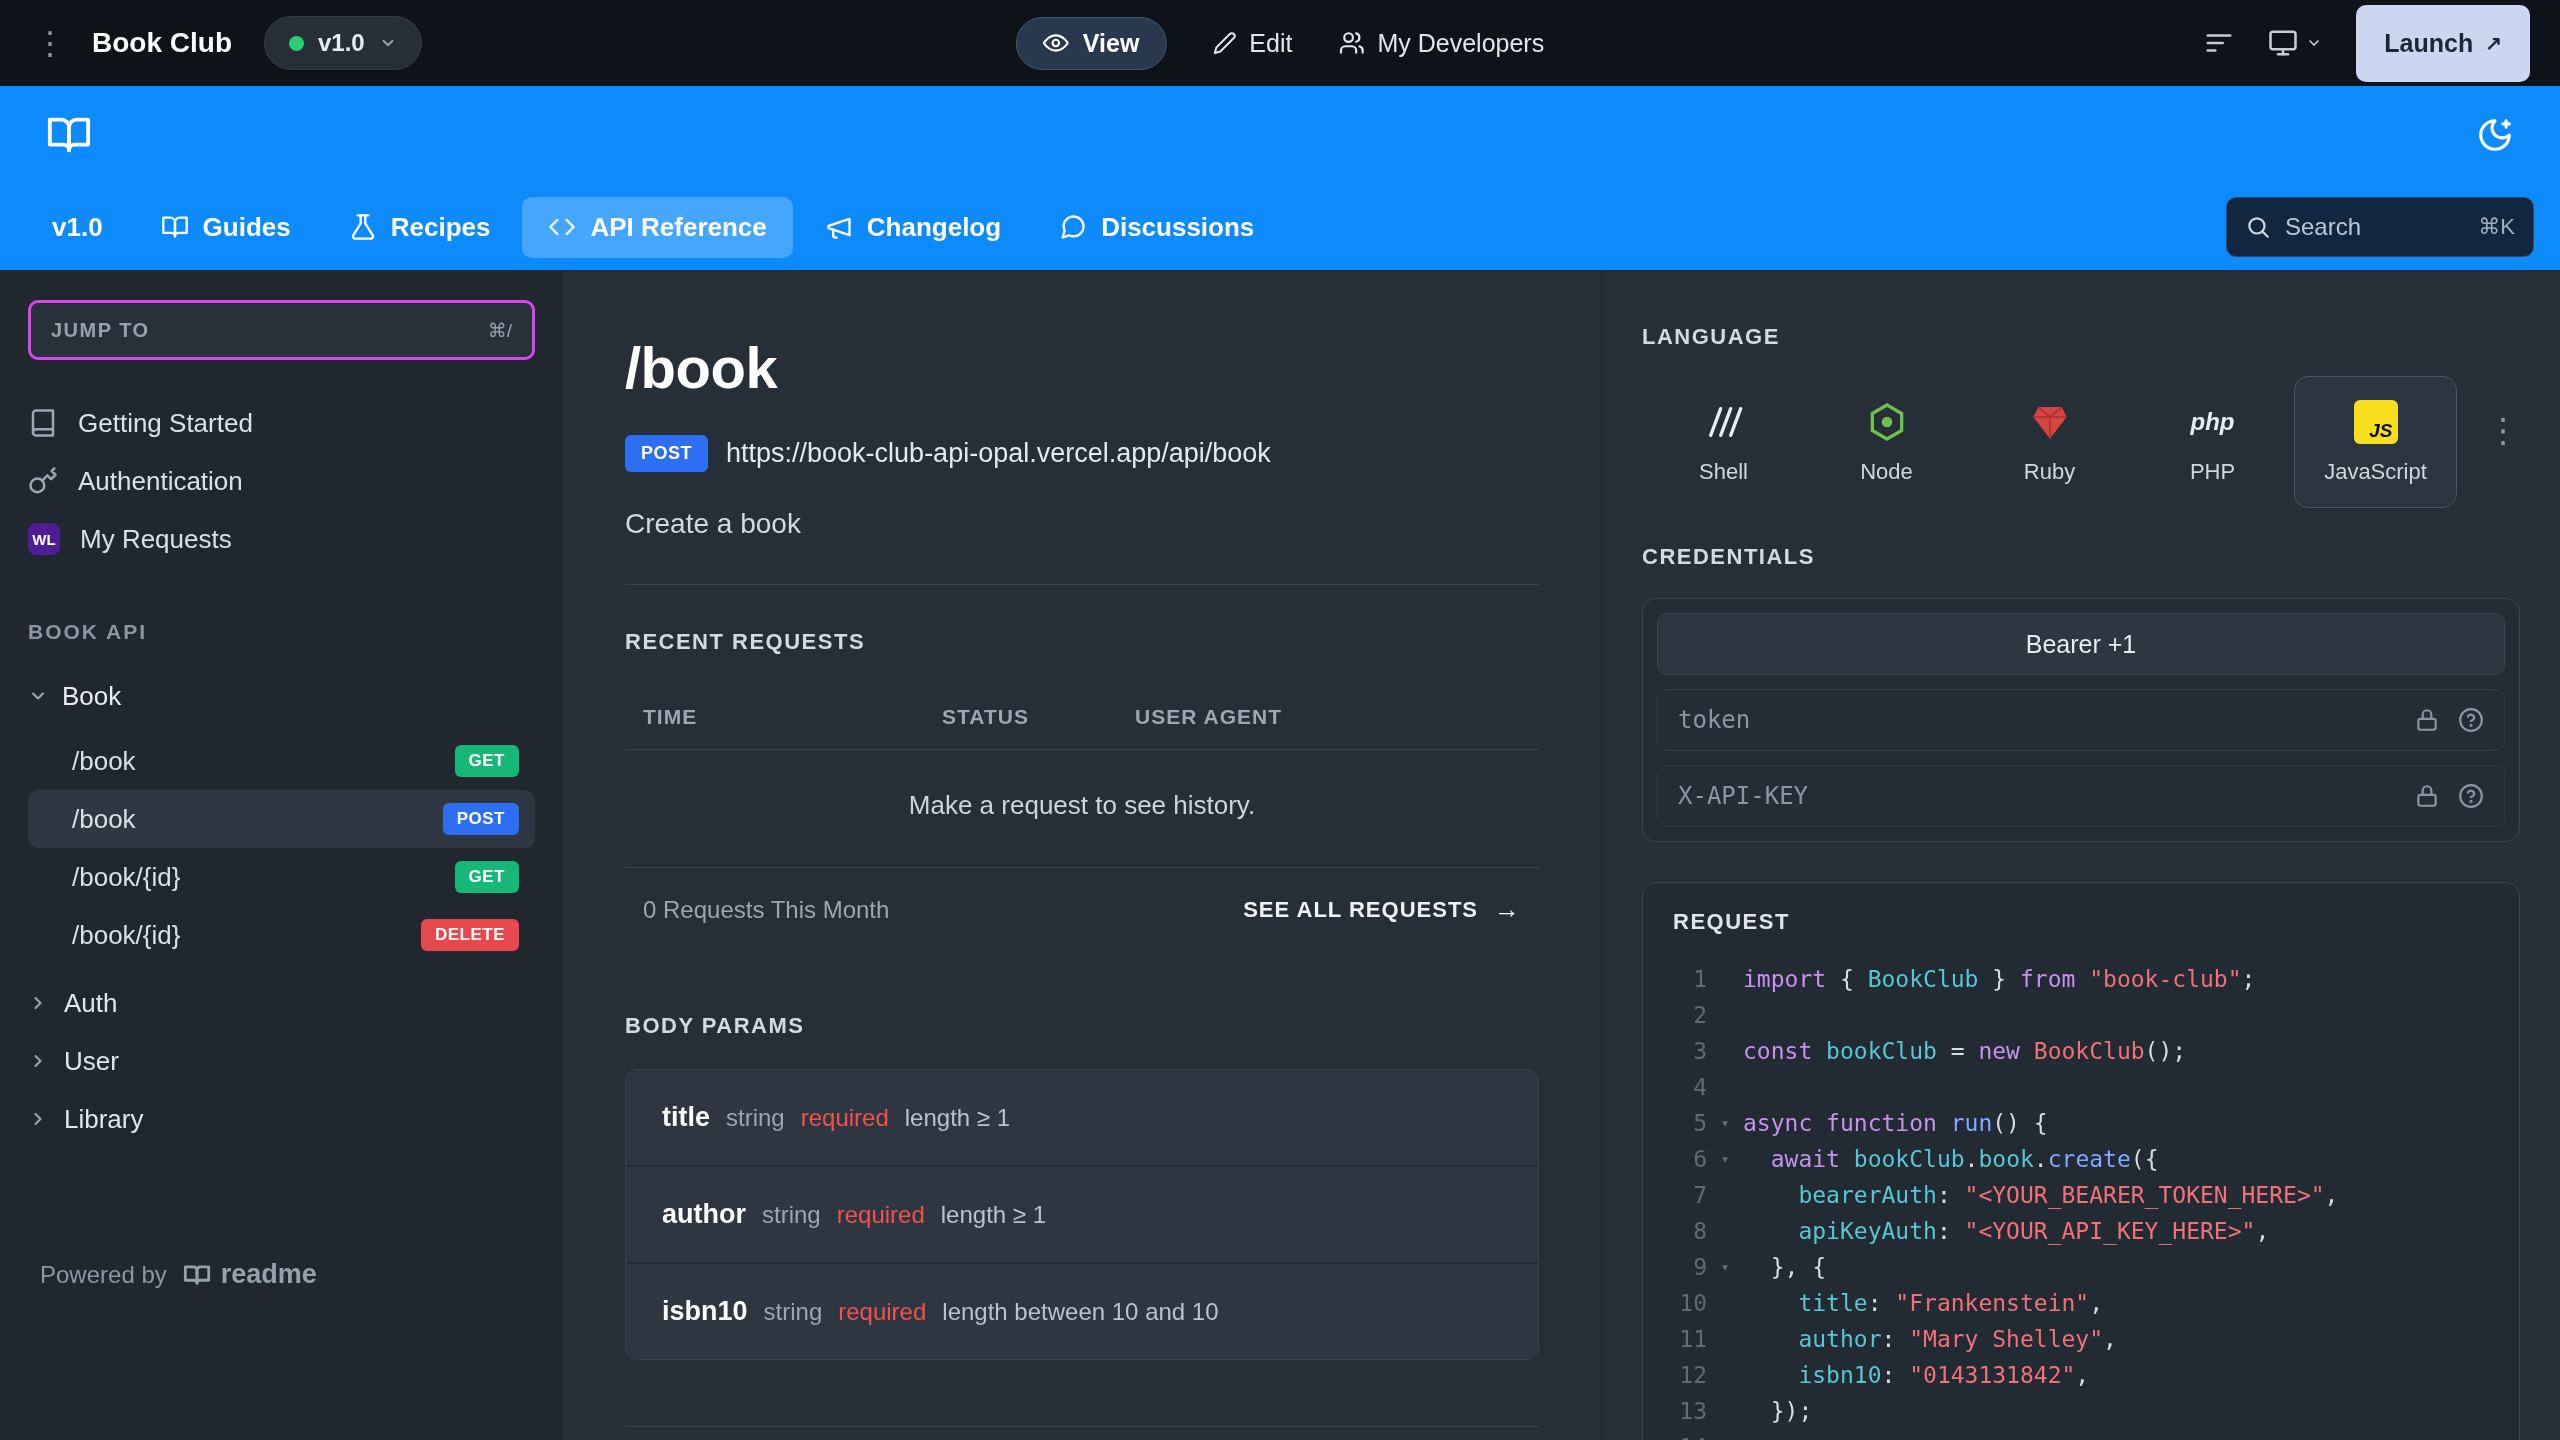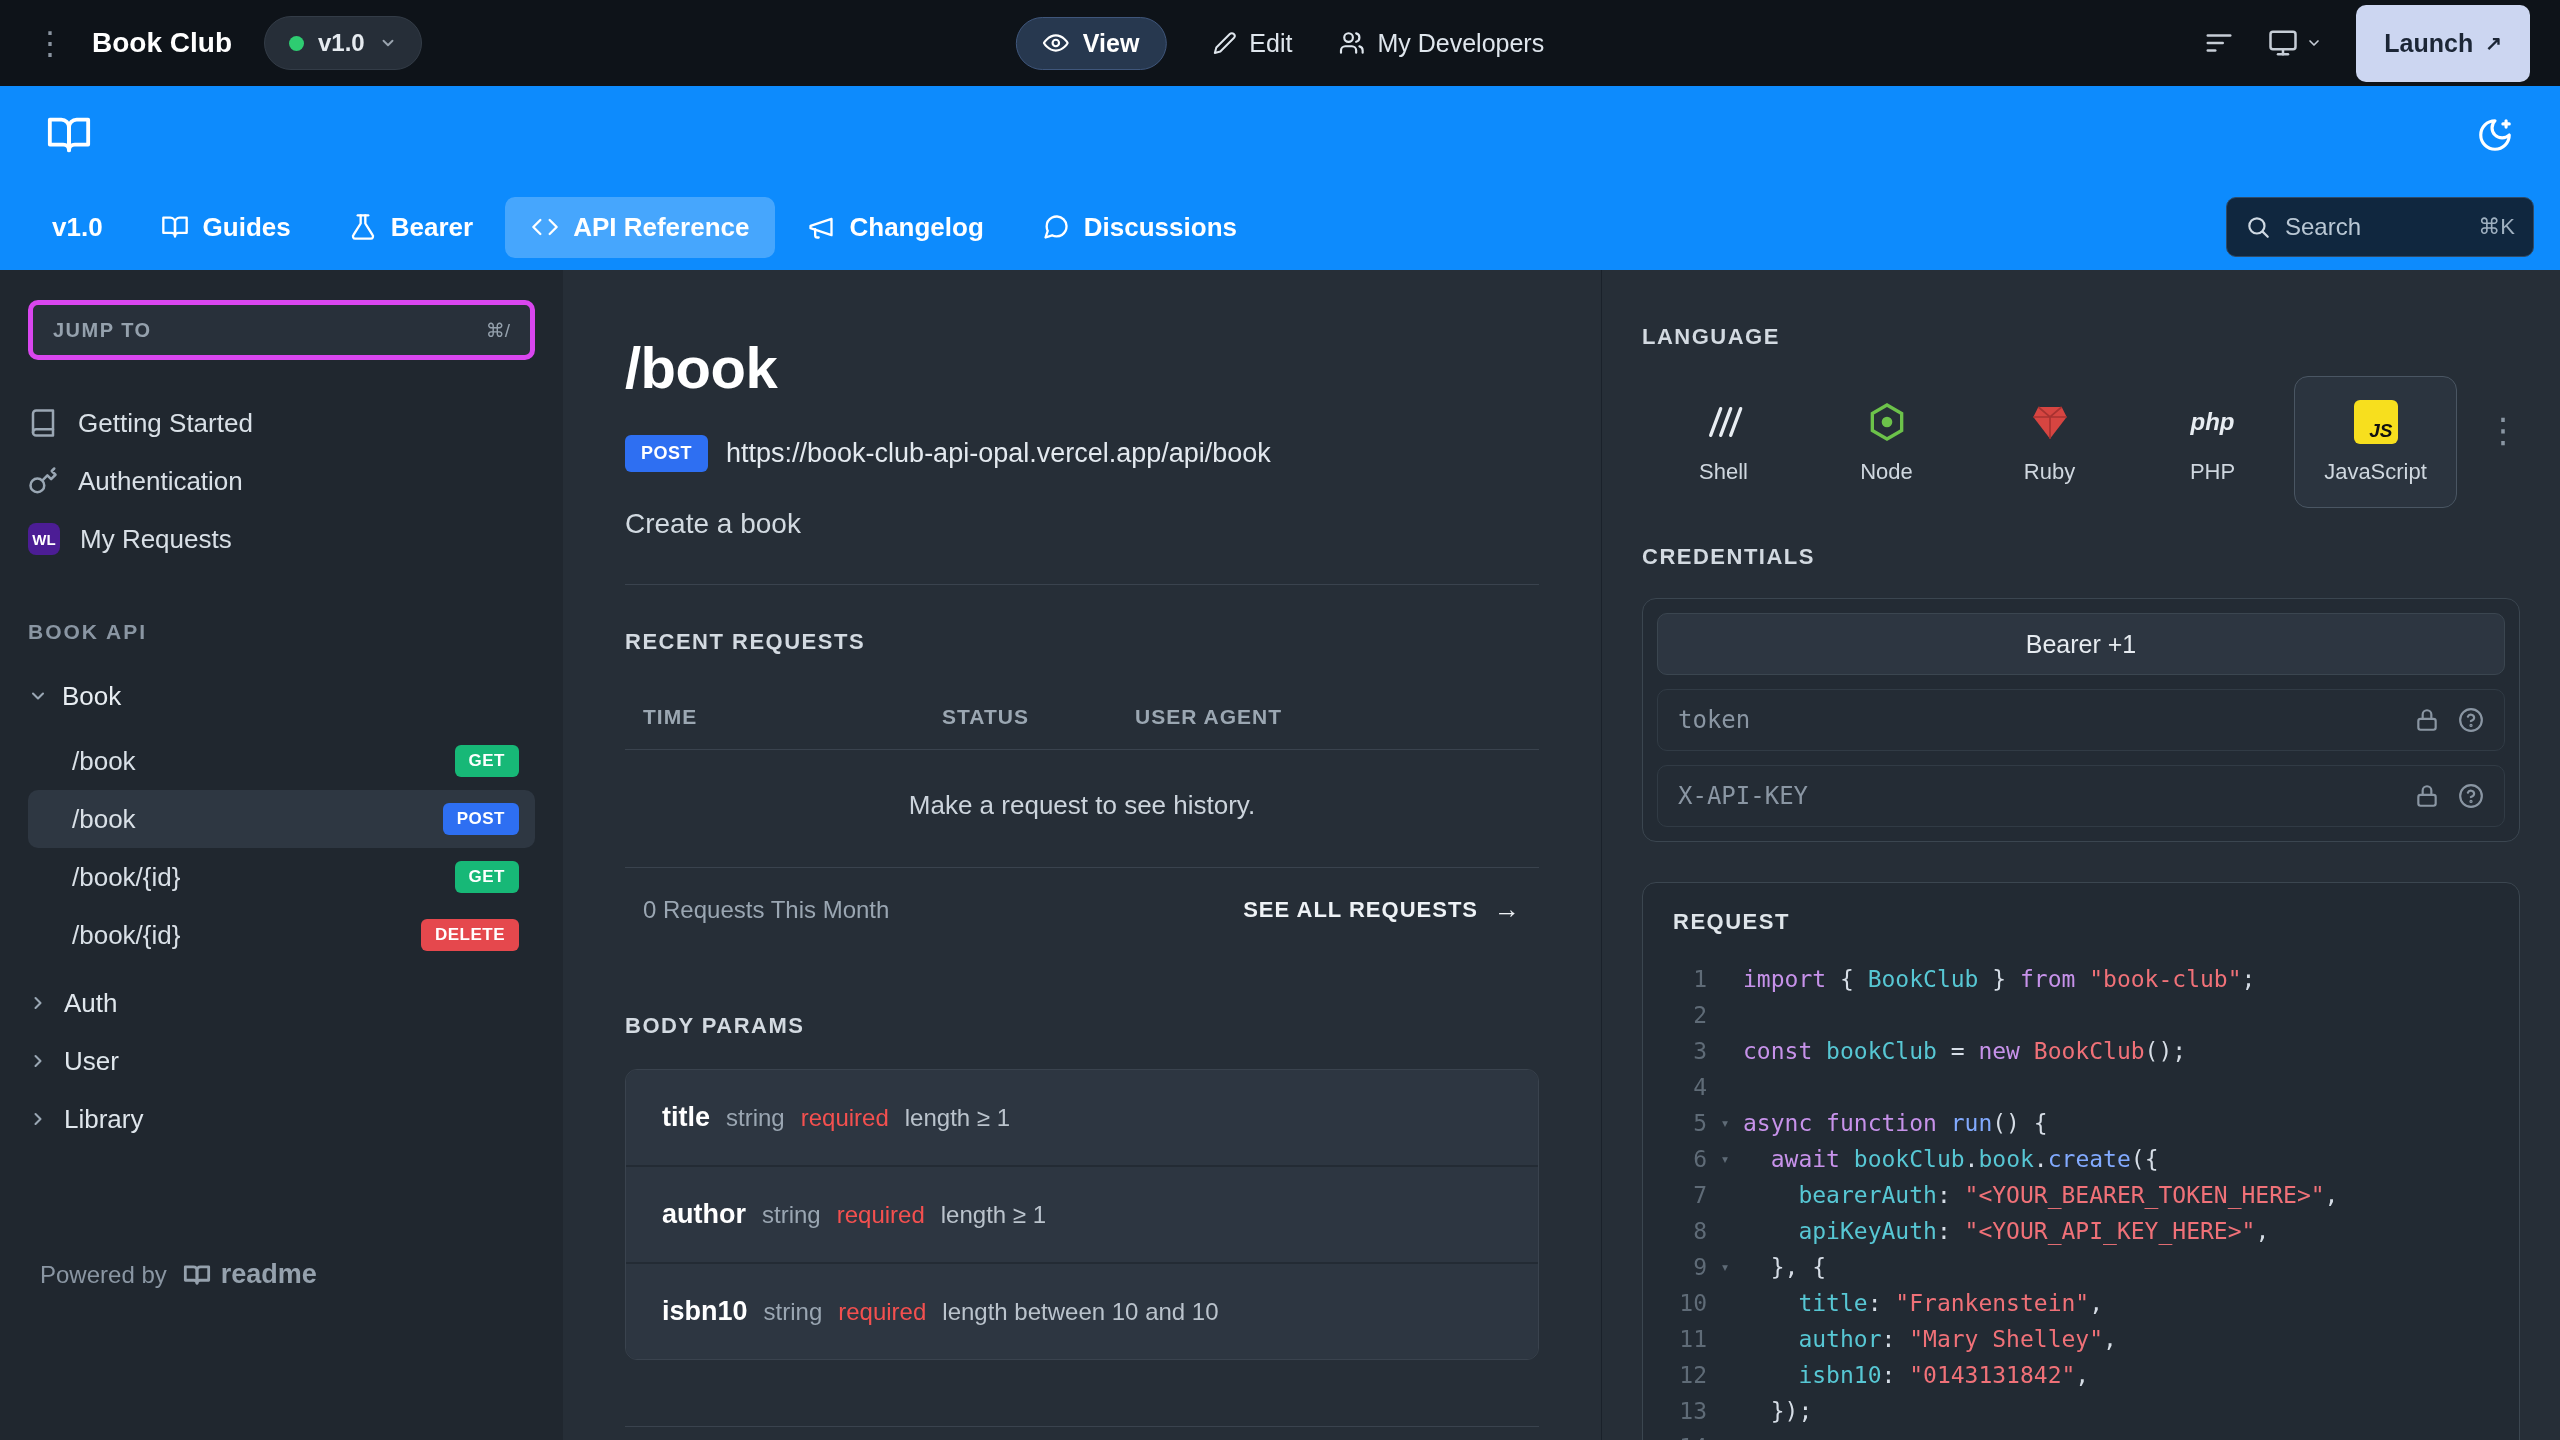--- a/index.html
+++ b/index.html
@@ -43,21 +43,21 @@
   .search-box input { background:transparent; border:none; outline:none; color:#cfd9e3;
     font-size:24px; width:100%; font-family:"Liberation Sans", sans-serif; }
   .search-box input::placeholder { color:#b9c7d4; }
   .search-kbd { color:#9fb0c0; font-size:22px; white-space:nowrap; }
 
   
   .app-body { display:grid; grid-template-columns:563px 1038px 959px; height:1170px; }
 
   
   .sidebar { background:#20272f; padding:30px 28px; position:relative; overflow:hidden; }
-  .jump-box { height:60px; background:#28303a; border:5px solid #d946ef; border-radius:10px;
+  .jump-box { height:60px; background:#28303a; border:3px solid #d946ef; border-radius:10px;
     display:flex; align-items:center; justify-content:space-between; padding:0 20px; cursor:pointer; }
   .jump-label { font-size:20px; font-weight:700; color:#95a1ad; letter-spacing:1.5px; }
   .jump-kbd { font-size:19px; color:#95a1ad; }
   .side-links { margin-top:34px; display:flex; flex-direction:column; }
   .side-link { display:flex; align-items:center; gap:20px; height:58px; color:#d9e0e7;
     font-size:26px; cursor:pointer; }
   .side-link .icon { color:#9aa7b4; }
   .wl-badge { width:32px; height:32px; border-radius:8px; background:#4c1d95; color:#fff;
     font-size:15px; font-weight:700; display:flex; align-items:center; justify-content:center; }
   .section-label { margin-top:52px; font-size:21px; font-weight:700; color:#8a96a3;
@@ -254,21 +254,21 @@
     </span>
     <span>Guides</span>
   </div>
   <div class="nav-item">
     <span class="icon">
       <svg width="28" height="28" viewBox="0 0 24 24" fill="none" stroke="#fff" stroke-width="2" stroke-linecap="round" stroke-linejoin="round">
           <path d="M10 2v7L4 18.6A2 2 0 0 0 5.7 22h12.6a2 2 0 0 0 1.7-3.4L14 9V2"></path>
           <line x1="7.5" y1="2" x2="16.5" y2="2"></line>
         </svg>
     </span>
-    <span>Bearer</span>
+    <span>Recipes</span>
   </div>
   <div class="nav-item active">
     <span class="icon">
       <svg width="28" height="28" viewBox="0 0 24 24" fill="none" stroke="#fff" stroke-width="2" stroke-linecap="round" stroke-linejoin="round">
           <polyline points="16 18 22 12 16 6"></polyline>
           <polyline points="8 6 2 12 8 18"></polyline>
         </svg>
     </span>
     <span>API Reference</span>
   </div>

